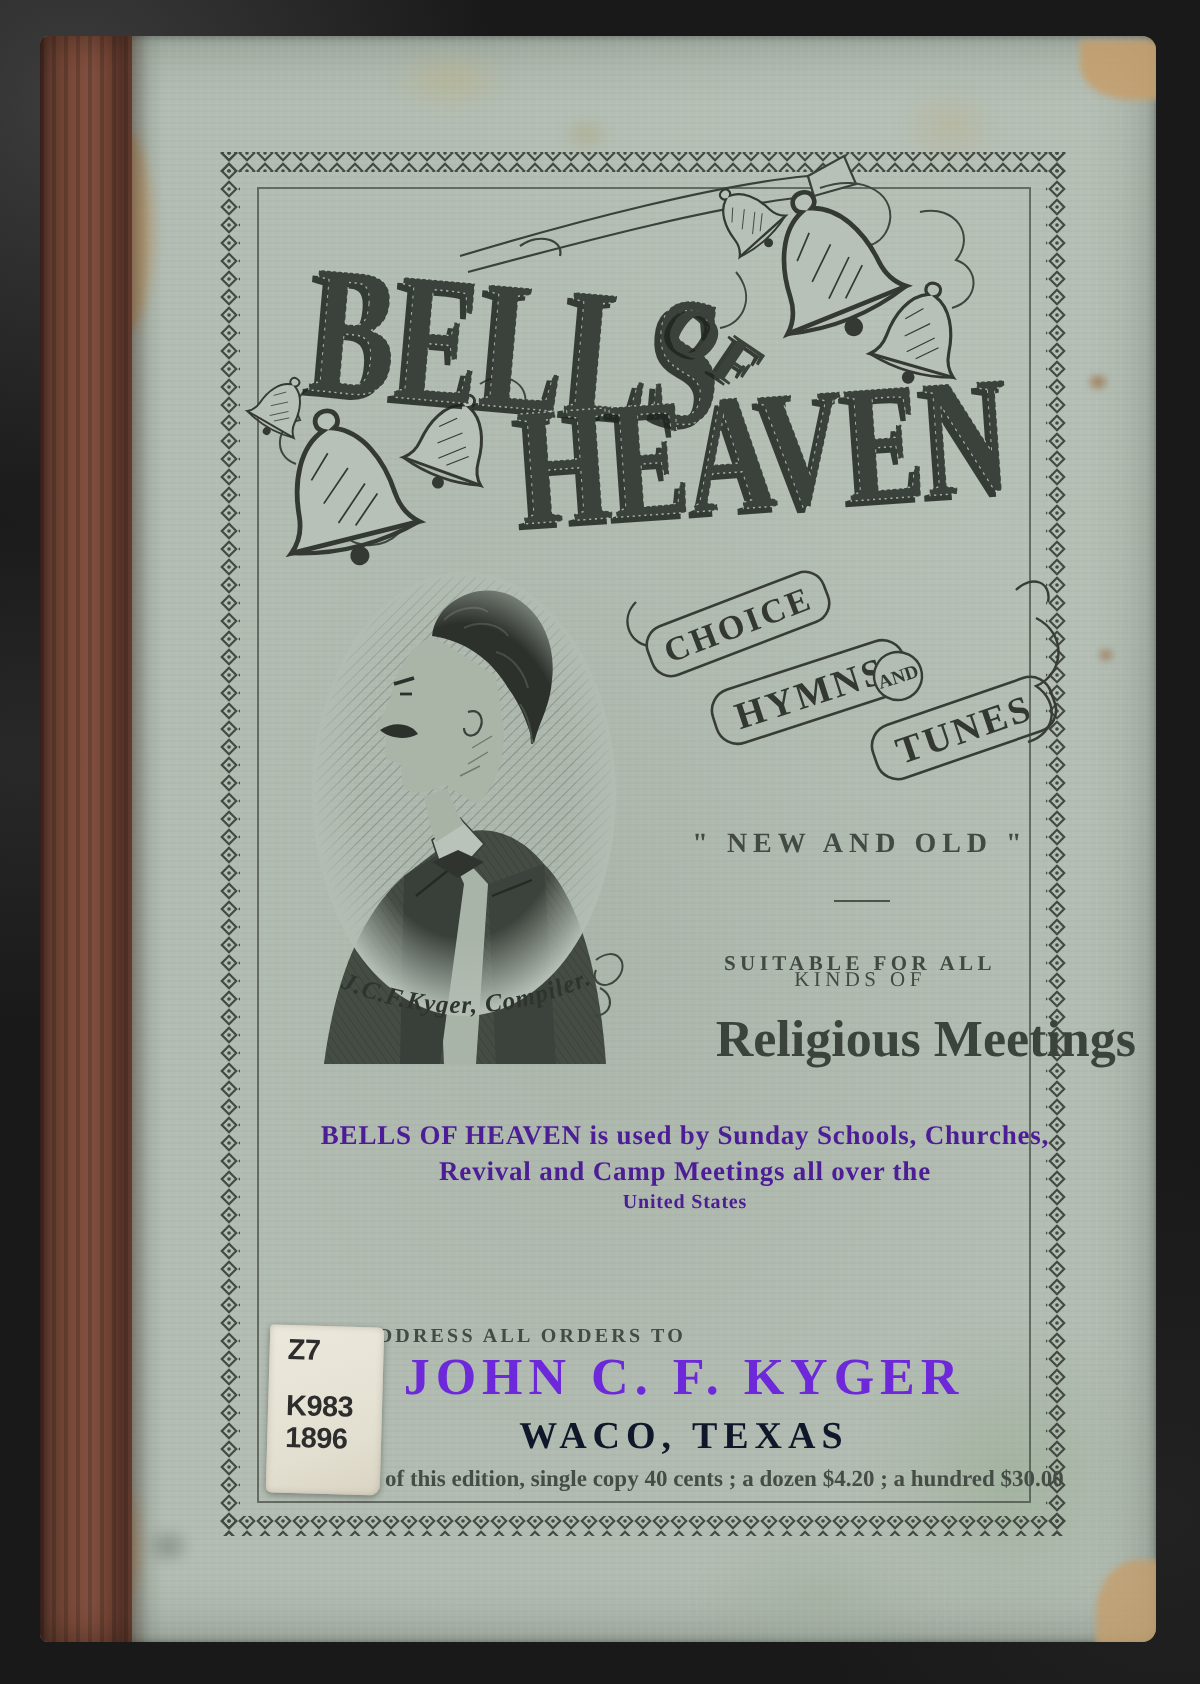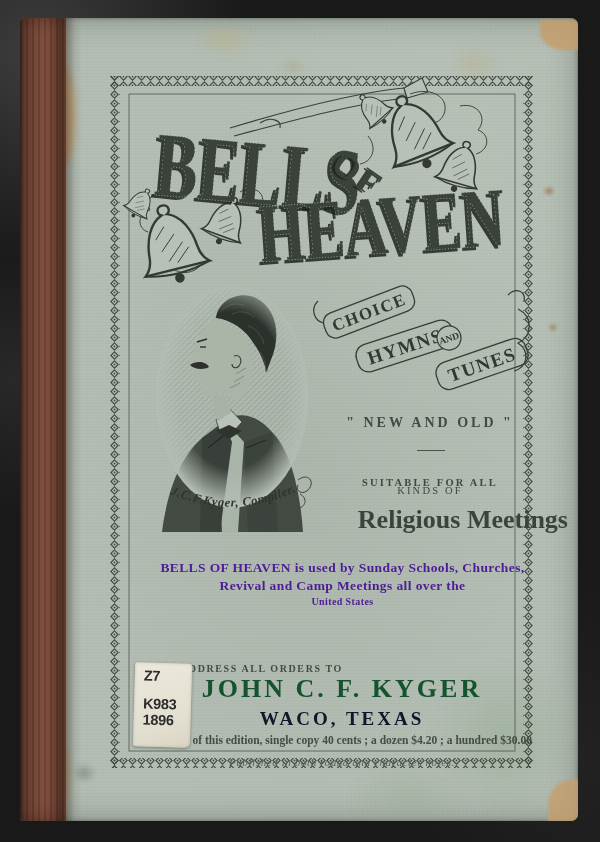--- a/index.html
+++ b/index.html
@@ -48,21 +48,21 @@
   #quote-line   { left:290px; top:397px; width:240px; font-size:14px; font-weight:bold; letter-spacing:3px; color:#434a43; }
   #quote-rule   { position:absolute; left:397px; top:432px; width:28px; border-top:1.2px solid #4c534b; }
   #suitable-1   { left:290px; top:447px; width:240px; font-size:10.5px; font-weight:bold; letter-spacing:2.2px; color:#424842;margin-top:12px; }
   #suitable-2   { left:290px; top:467px; width:240px; font-size:10.5px; font-weight:normal; letter-spacing:2.2px; color:#424842; }
   #meetings     { left:308px; top:487px; width:240px; font-size:26px; font-weight:bold; color:#3c433c;text-align:right; }
   #usage-1 { left:105px; top:542px; width:435px; font-size:13.5px; font-weight:bold; letter-spacing:.4px; }
   #usage-2 { left:105px; top:560px; width:435px; font-size:13.5px; font-weight:bold; letter-spacing:.4px; }
   #usage-3 { left:105px; top:578px; width:435px; font-size:10px; font-weight:bold; letter-spacing:.4px; }
   #demand  { left:100px; top:607px; width:445px; font-size:14px; font-style:italic; font-weight:bold; color:#3f463f; }
   #orders  { left:160px; top:645px; width:200px; text-align:left; font-size:10px; font-weight:bold; letter-spacing:1.6px; color:#444b44; }
-  #pub-name { left:112px; top:656px; width:420px; font-size:26px; font-weight:bold; letter-spacing:3px; color:#14532d; }
+  #pub-name { left:112px; top:656px; width:420px; font-size:26px; font-weight:bold; letter-spacing:3px; color:#6d28d9; }
   #pub-city { left:112px; top:690px; width:420px; font-size:19px; font-weight:bold; letter-spacing:3px; color:#0f172a; }
   #price   { left:108px; top:716px; width:440px; font-size:11.5px; font-weight:bold; color:#454c45; }
   #notes   { left:102px; top:738px; width:440px; font-size:11px; font-style:italic; color:#586056; letter-spacing:.6px; }
   #sticker {
     position:absolute; left:114px; top:645px; width:57px; height:84px;
     background:linear-gradient(160deg, #ece8dc, #e3dfd0 70%, #d9d4c2);
     border-radius:2px 3px 5px 3px;
     transform:rotate(1.6deg);
     box-shadow:0 1px 3px rgba(40,45,40,.45), inset 0 0 3px rgba(120,110,90,.3);
     z-index:6; padding:5px 0 0 9px;
@@ -243,21 +243,20 @@
   <div class="txt" id="suitable-2">KINDS OF</div>
   <div class="txt" id="meetings">Religious Meetings</div>
 
   <div class="txt" id="usage-1">BELLS OF HEAVEN is used by Sunday Schools, Churches,</div>
   <div class="txt" id="usage-2">Revival and Camp Meetings all over the</div>
   <div class="txt" id="usage-3">United States</div>
   <div class="txt" id="orders">ADDRESS ALL ORDERS TO</div>
   <div class="txt" id="pub-name">JOHN C. F. KYGER</div>
   <div class="txt" id="pub-city">WACO, TEXAS</div>
   <div class="txt" id="price">Price of this edition, single copy 40 cents ; a dozen $4.20 ; a hundred $30.00</div>
-  <div class="txt" id="notes">Published in both round and character notes.</div>
 
   <div id="sticker">
     <div>Z7</div>
     <div class="gap"></div>
     <div>K983</div>
     <div>1896</div>
   </div>
 </div>
 
 </body></html>

